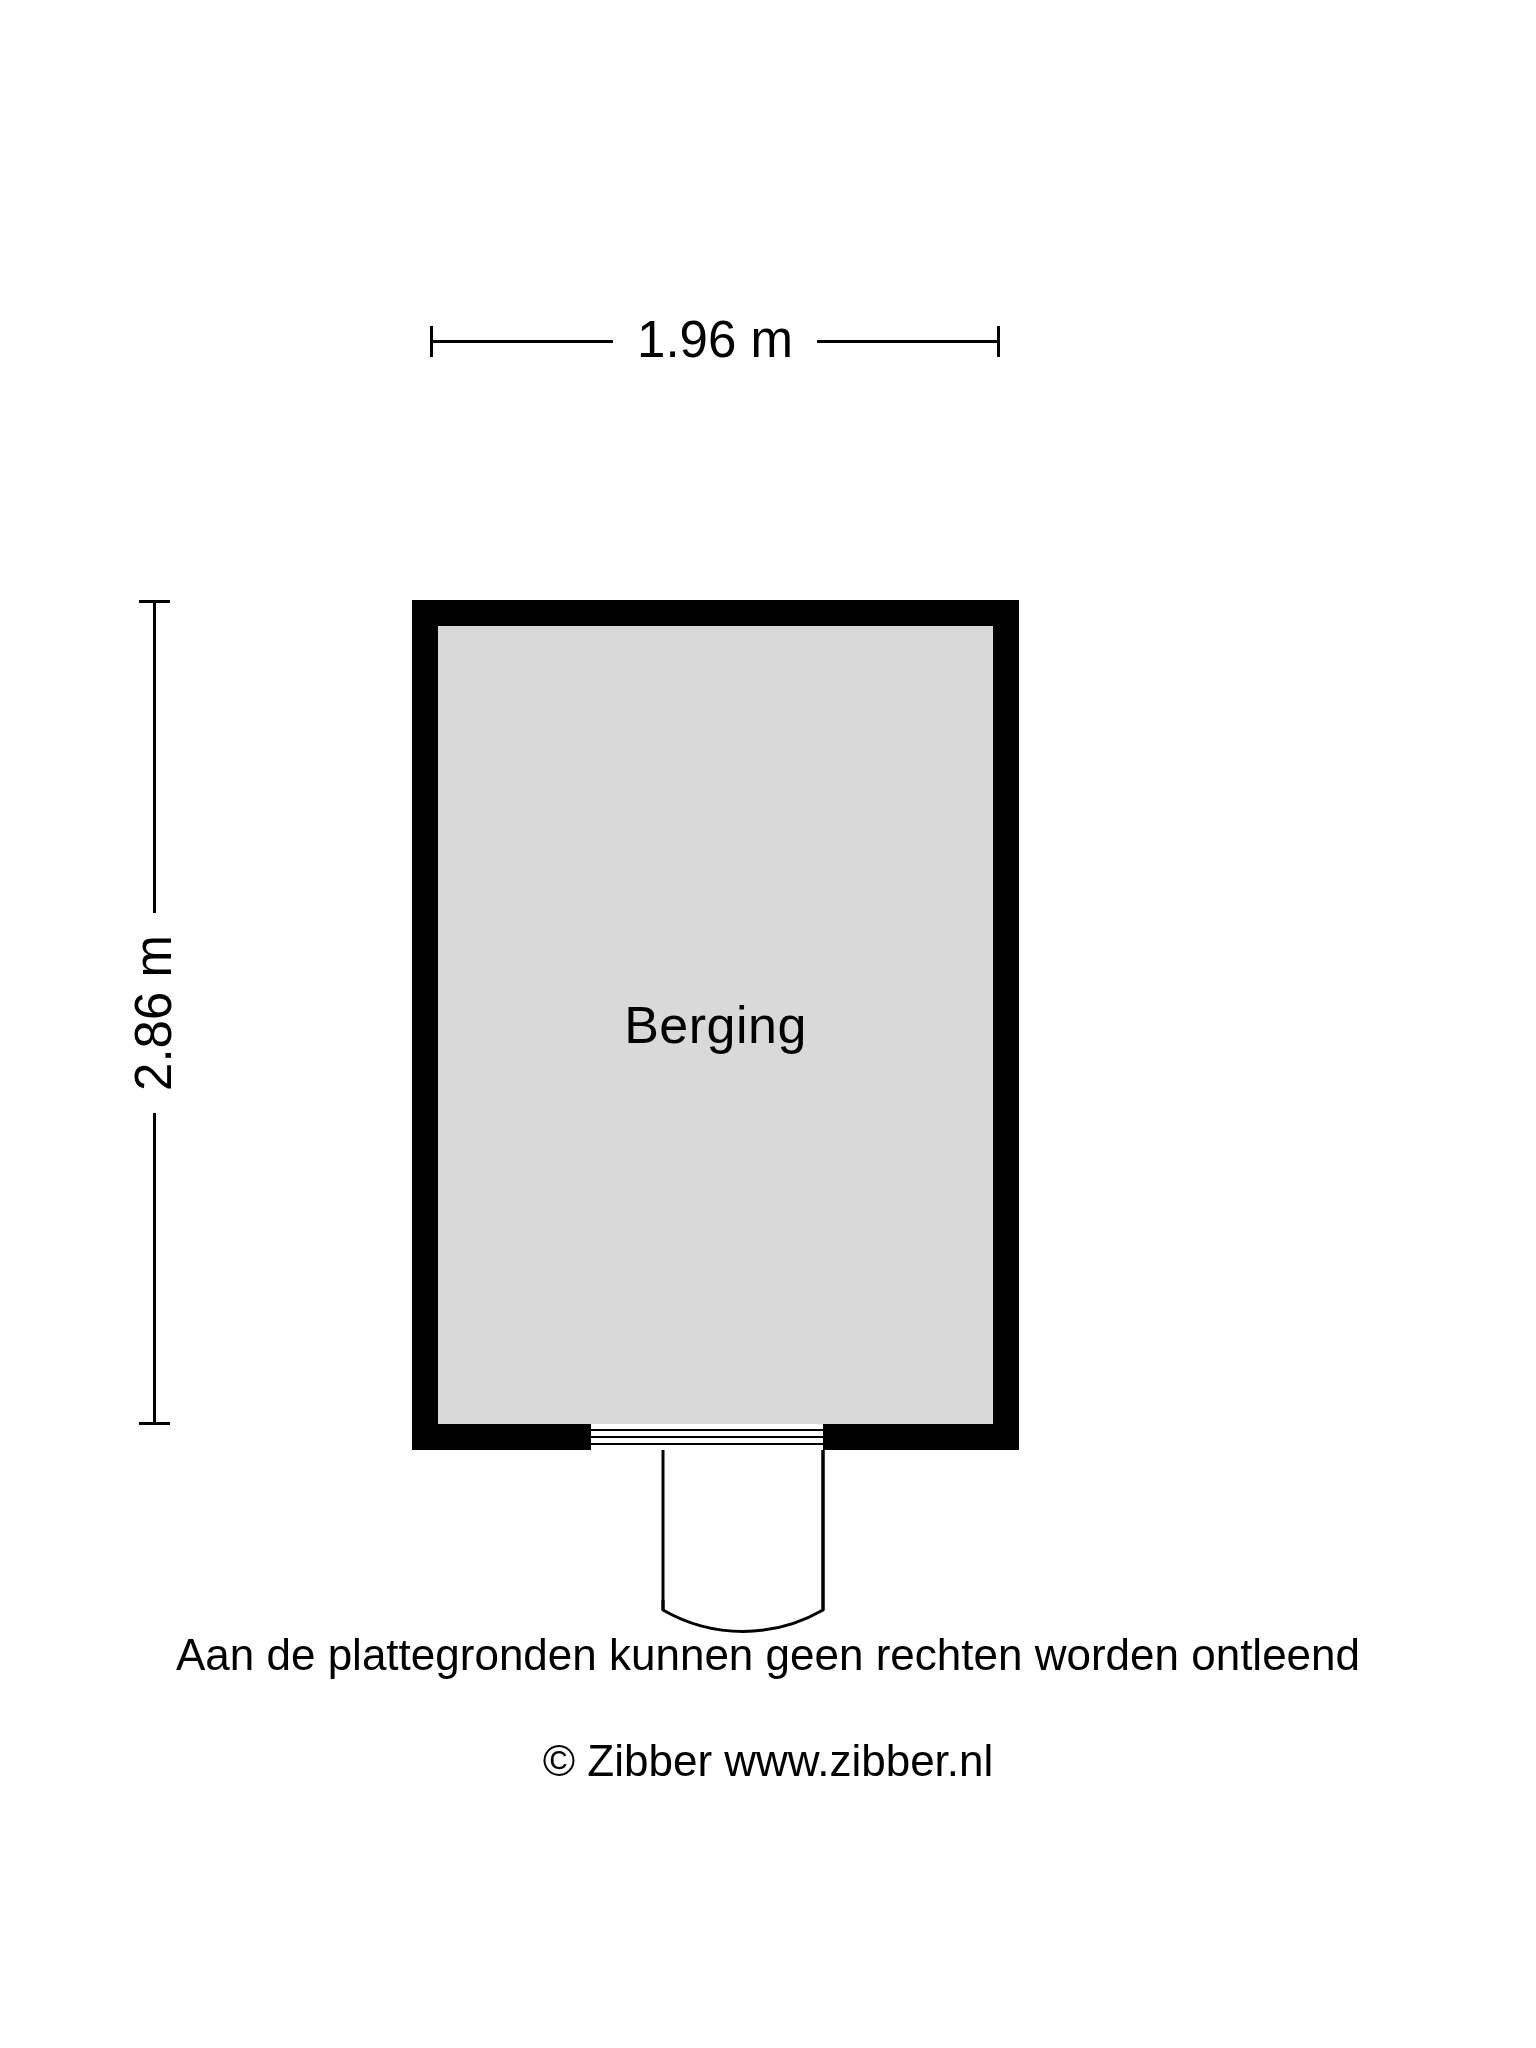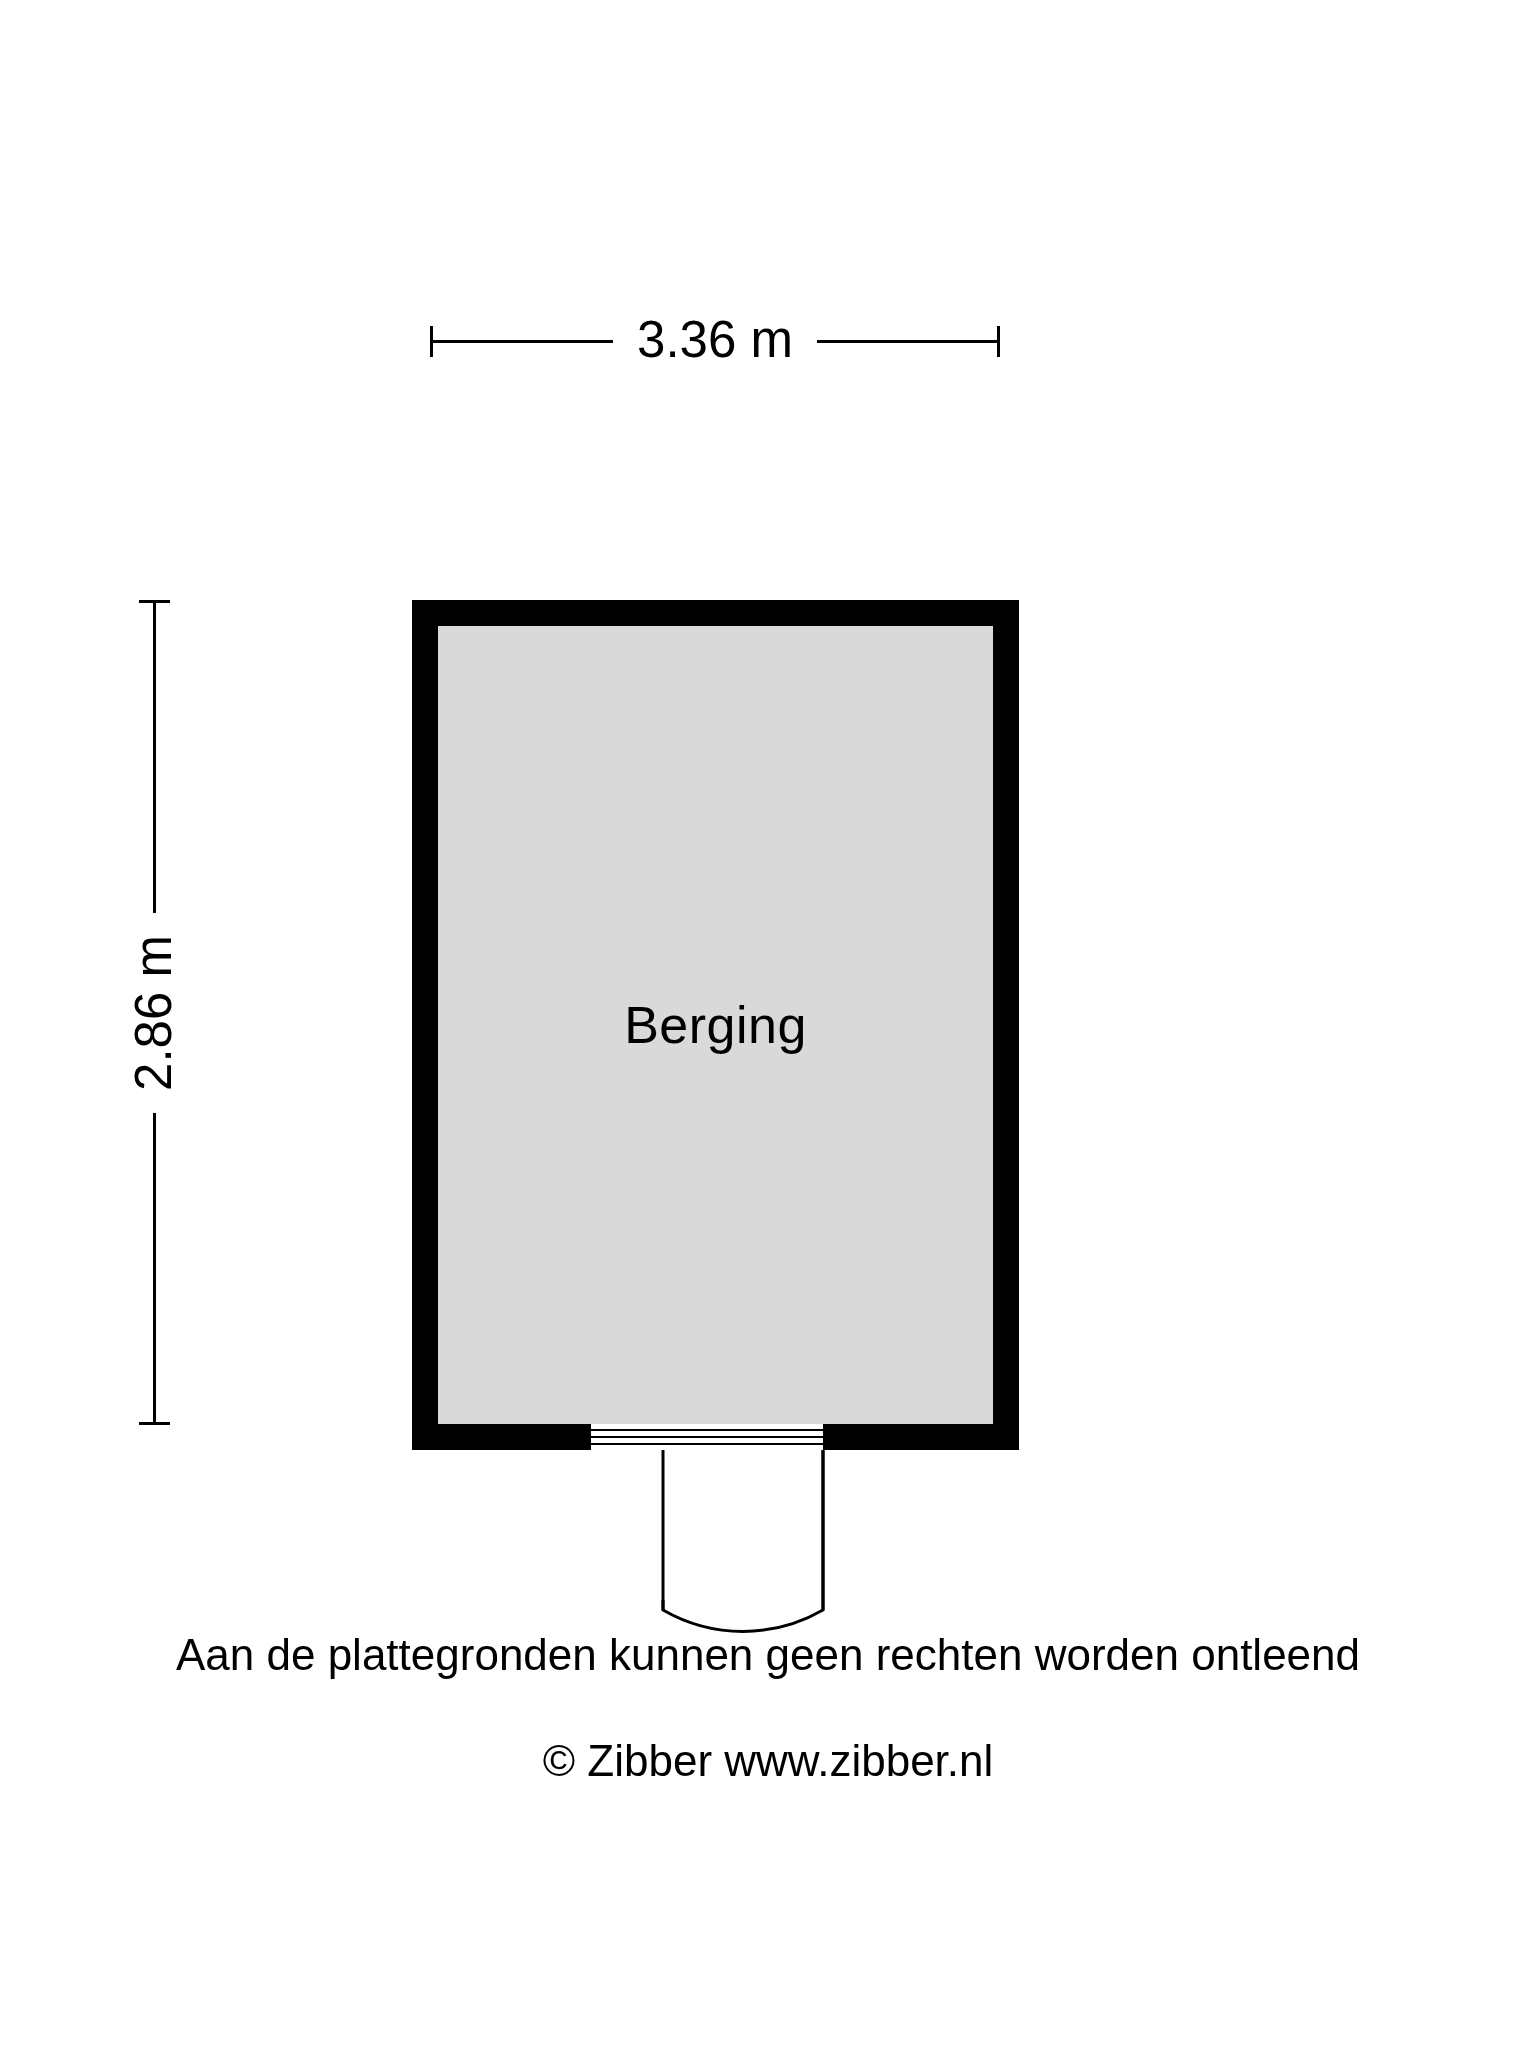--- a/index.html
+++ b/index.html
@@ -188,21 +188,21 @@
     margin-top: 45px;
   }
 </style>
 </head>
 <body>
 
 <div id="dim-top">
   <div class="line"></div>
   <div class="cap-l"></div>
   <div class="cap-r"></div>
-  <div class="label">3.36 m</div>
+  <div class="label">1.96 m</div>
 </div>
 
 <div id="dim-left">
   <div class="line"></div>
   <div class="cap-t"></div>
   <div class="cap-b"></div>
   <div class="label">2.86 m</div>
 </div>
 
 <div id="plan">

